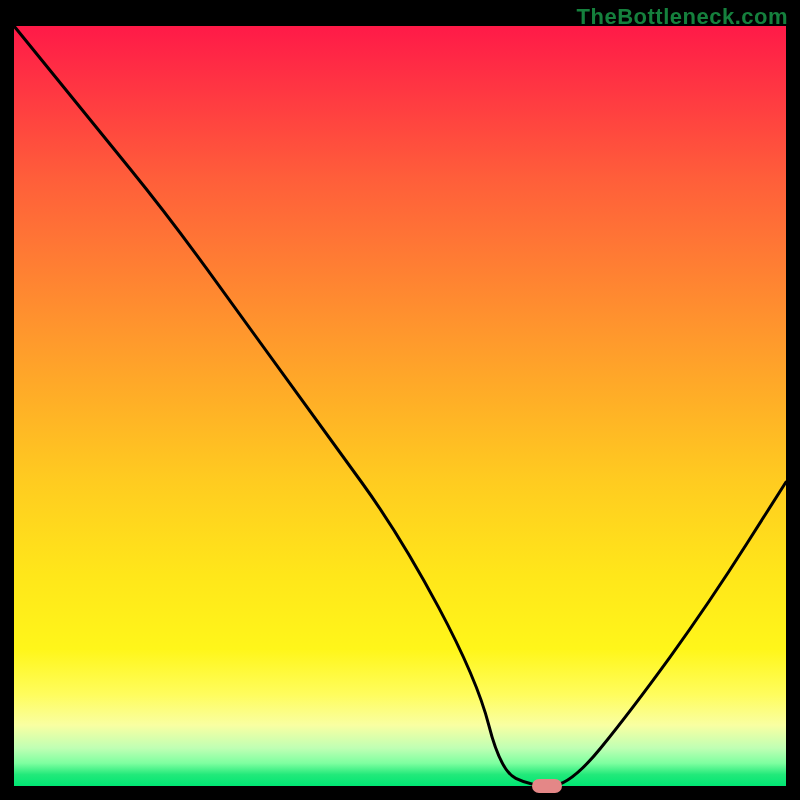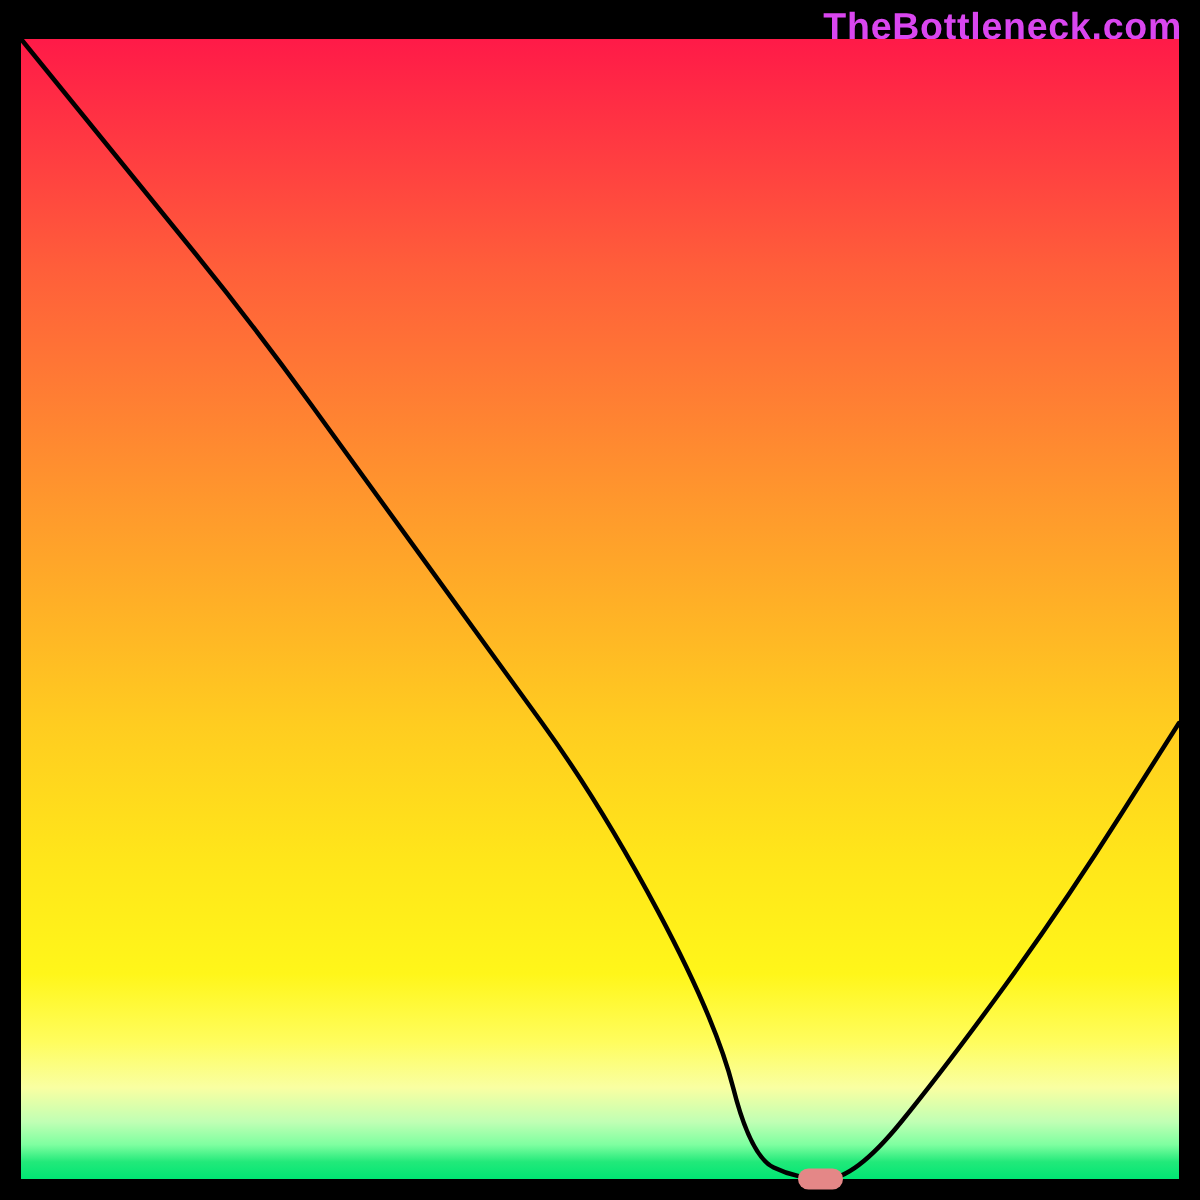--- a/index.html
+++ b/index.html
@@ -38,23 +38,23 @@
       #7effa0 97%,
       #22e97a 98.5%,
       #00e673 100%
     );
   }
   .watermark {
     position: absolute;
     top: 4px;
     right: 12px;
     font-family: Arial, Helvetica, sans-serif;
-    font-size: 25px;
+    font-size: 22px;
     font-weight: 600;
-    color: #d946ef;
+    color: #15803d;
     letter-spacing: 0.5px;
   }
   svg.curve {
     position: absolute;
     left: 14px;
     top: 26px;
     width: 772px;
     height: 760px;
     overflow: visible;
   }

